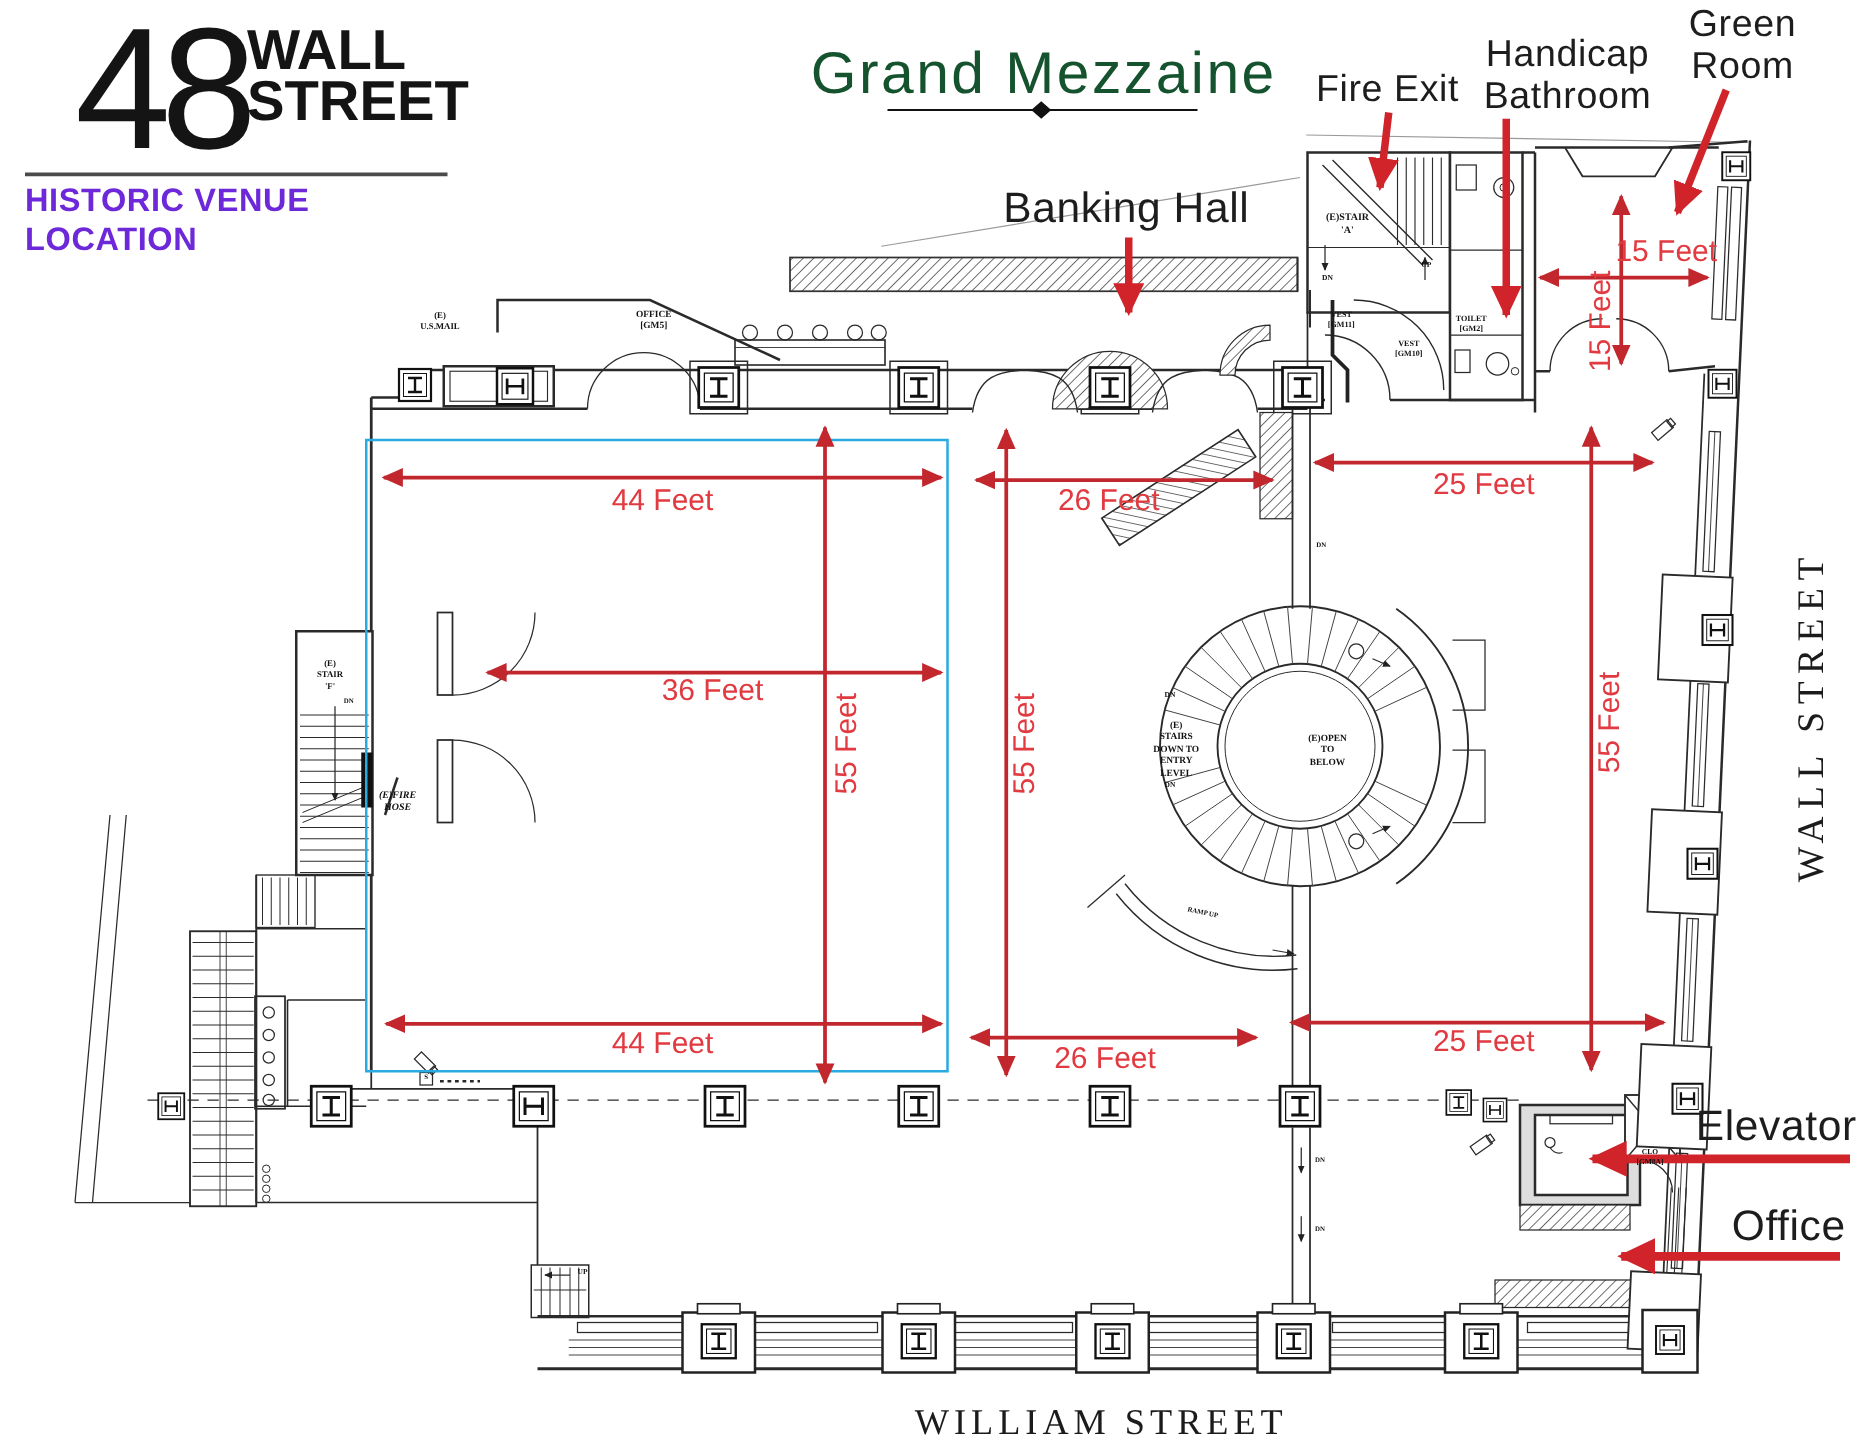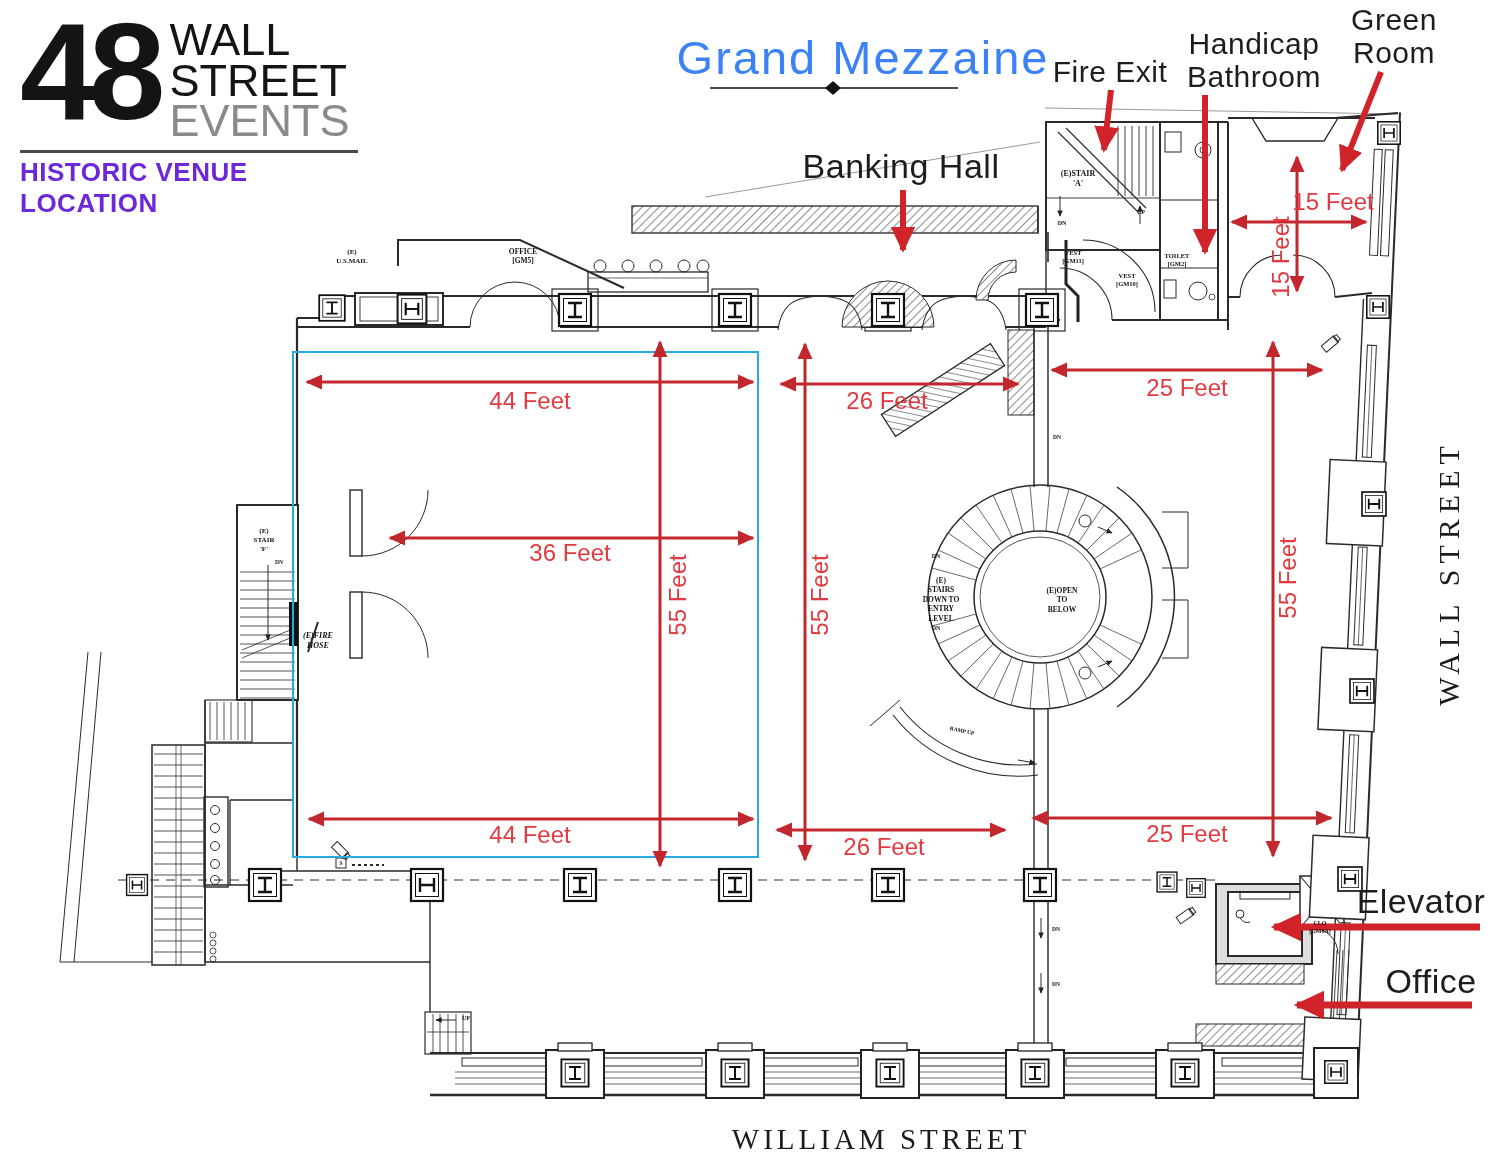--- a/index.html
+++ b/index.html
@@ -4,30 +4,30 @@
 <style>
   html,body{margin:0;padding:0;background:#fff;}
   .stage{position:relative;width:1500px;height:1165px;background:#fff;overflow:hidden;
          font-family:"Liberation Sans",sans-serif;}
   .abs{position:absolute;}
   svg.plan{position:absolute;left:0;top:0;}
 
   
   .logo{left:20px;top:14px;width:350px;}
   .logo-row{display:flex;align-items:flex-start;}
-  .logo-num{font-size:138px;font-weight:bold;line-height:.84;letter-spacing:-8px;color:#141414;}
-  .logo-words{margin-left:12px;padding-top:6px;font-weight:normal;line-height:.9;}
+  .logo-num{font-size:138px;font-weight:normal;line-height:.84;letter-spacing:-8px;color:#141414;margin-left:40px;}
+  .logo-words{padding-top:6px;font-weight:bold;line-height:.9;}
   .lw{font-size:45px;color:#141414;letter-spacing:0;}
   .lw.gray{color:#8a8a8a;}
   .logo-line{width:338px;height:3px;background:#4a4a4a;margin-top:8px;}
   .logo-tag{font-size:26px;font-weight:bold;color:#6d28d9;letter-spacing:.5px;margin-top:4px;}
 
   
-  .title{top:30px;left:835px;transform:translateX(-50%);font-size:47px;color:#3b82f6;
-         letter-spacing:2px;white-space:nowrap;margin-left:28px;}
+  .title{top:30px;left:835px;transform:translateX(-50%);font-size:47px;color:#14532d;
+         letter-spacing:2px;white-space:nowrap;}
 
   
   .callout{color:#1d1d1d;white-space:pre-line;text-align:center;line-height:1.1;
            transform:translate(-50%,-50%);letter-spacing:.5px;}
 
   
   .dim{color:#e13a40;font-size:24px;white-space:nowrap;transform:translate(-50%,-50%);}
   .dim.vert{transform:translate(-50%,-50%) rotate(-90deg);}
 
   
@@ -345,21 +345,20 @@
       <polygon points="833,81 841,88 833,95 825,88" fill="#111"></polygon>
     </g>
   </svg>
 
   <div class="abs logo">
     <div class="logo-row">
       <div class="logo-num">48</div>
       <div class="logo-words">
         <div class="lw">WALL</div>
         <div class="lw">STREET</div>
-        <div class="lw gray">EVENTS</div>
       </div>
     </div>
     <div class="logo-line"></div>
     <div class="logo-tag">HISTORIC VENUE LOCATION</div>
   </div>
 
   <div class="abs title">Grand Mezzaine</div>
 
   <div class="abs callout" style="left:901px;top:167px;font-size:34px;">Banking Hall</div>
   <div class="abs callout" style="left:1110px;top:71px;font-size:30px;">Fire Exit</div>

